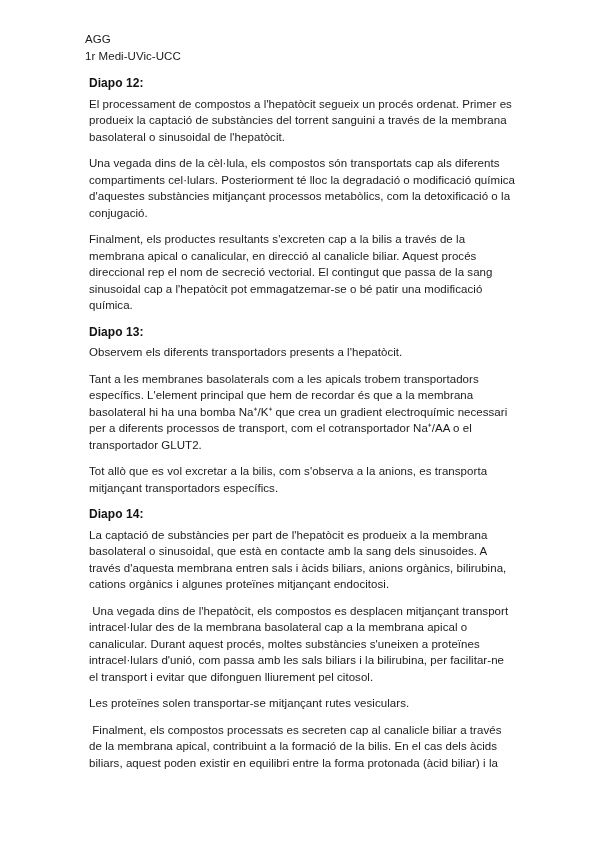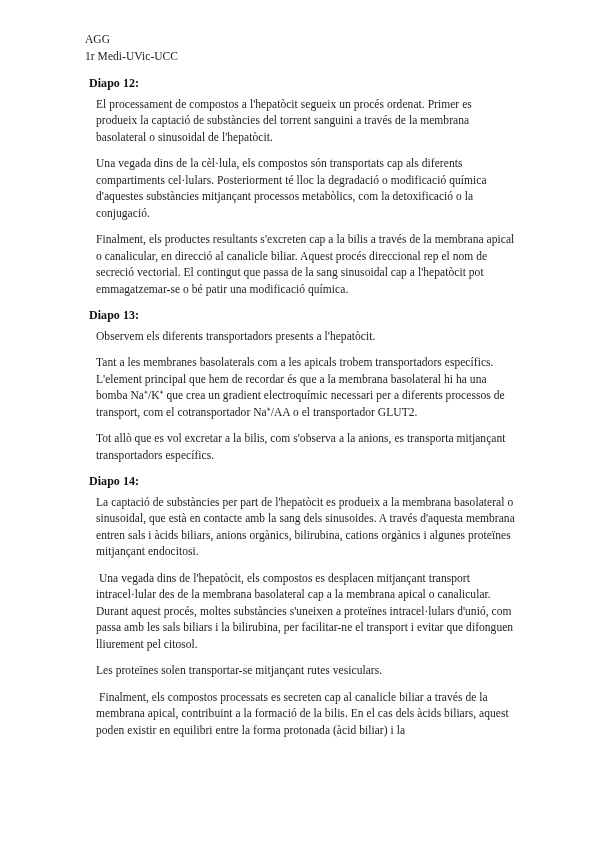--- a/index.html
+++ b/index.html
@@ -11,41 +11,41 @@
   body {
     width: 600px;
     height: 848px;
     overflow: hidden;
   }
   .page {
     width: 600px;
     height: 848px;
     background: #ffffff;
     padding: 31px 84px 0 85px;
-    font-family: Liberation Serif, serif;
+    font-family: Liberation Sans, sans-serif;
     font-size: 11.5px;
     line-height: 16.5px;
     color: #1b1b1b;
     letter-spacing: 0.05px;
   }
   .doc-header p {
     margin: 0;
   }
   .doc-header {
     margin-bottom: 11px;
   }
   .section h2 {
     margin: 4px;
     font-size: 12px;
     line-height: 16.5px;
     font-weight: 700;
     color: #111111;
   }
   .section p {
-    margin: 0 0 10px 11px;
+    margin: 0 0 10px 4px;
     white-space: pre-wrap;
   }
 </style>
 </head>
 <body>
 
 <div class="page">
 
   <div class="doc-header">
     <p>AGG</p>

